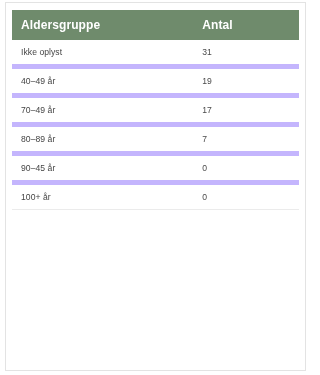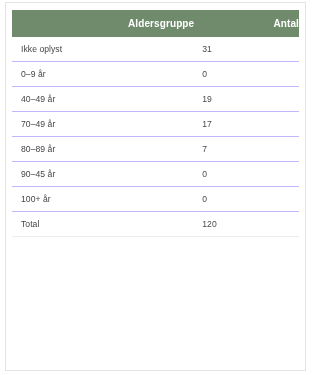--- a/index.html
+++ b/index.html
@@ -30,38 +30,38 @@
     width: 100%;
     border-collapse: collapse;
     table-layout: fixed;
   }
   table.age-table col.col-group { width: 63.5%; }
   table.age-table col.col-count { width: 36.5%; }
 
   thead th {
     background: #6f8b6c;
     color: #ffffff;
-    font-size: 10px;
+    font-size: 12px;
     font-weight: bold;
-    text-align: right;
+    text-align: left;
     padding: 8px 0 8px 9px;
     letter-spacing: 0.1px;
     height: 10px;
     vertical-align: middle;
     white-space: nowrap;
   }
   thead th.count-head {
     padding-left: 8px;
   }
   tbody td {
     font-size: 8.6px;
     color: #454545;
     text-align: left;
     padding: 7px 0 7px 9px;
-    border-bottom: 1px solid #c4b5fd;
+    border-bottom: 5px solid #c4b5fd;
     white-space: nowrap;
     vertical-align: middle;
     letter-spacing: 0.05px;
   }
   tbody td.count-cell {
     padding-left: 8px;
     color: #4a4a4a;
     margin-top: 6px;
   }
   tbody tr:last-child td {
@@ -87,47 +87,39 @@
           <th class="group-head">Aldersgruppe</th>
           <th class="count-head">Antal</th>
         </tr>
       </thead>
       <tbody id="table-body">
       <tr>
             <td class="group-cell">Ikke oplyst</td>
             <td class="count-cell">31</td>
           </tr>
           <tr>
-            <td class="group-cell">0–9 år</td>
-            <td class="count-cell">0</td>
-          </tr>
-          <tr>
             <td class="group-cell">40–49 år</td>
             <td class="count-cell">19</td>
           </tr>
           <tr>
             <td class="group-cell">70–49 år</td>
             <td class="count-cell">17</td>
           </tr>
           <tr>
             <td class="group-cell">80–89 år</td>
             <td class="count-cell">7</td>
           </tr>
           <tr>
             <td class="group-cell">90–45 år</td>
             <td class="count-cell">0</td>
           </tr>
           <tr>
             <td class="group-cell">100+ år</td>
             <td class="count-cell">0</td>
           </tr>
-          <tr>
-            <td class="group-cell">Total</td>
-            <td class="count-cell">120</td>
-          </tr>
         </tbody>
     </table>
   </div>
 
   <div id="footer">
     
   </div>
 </div>
 
 </body></html>

